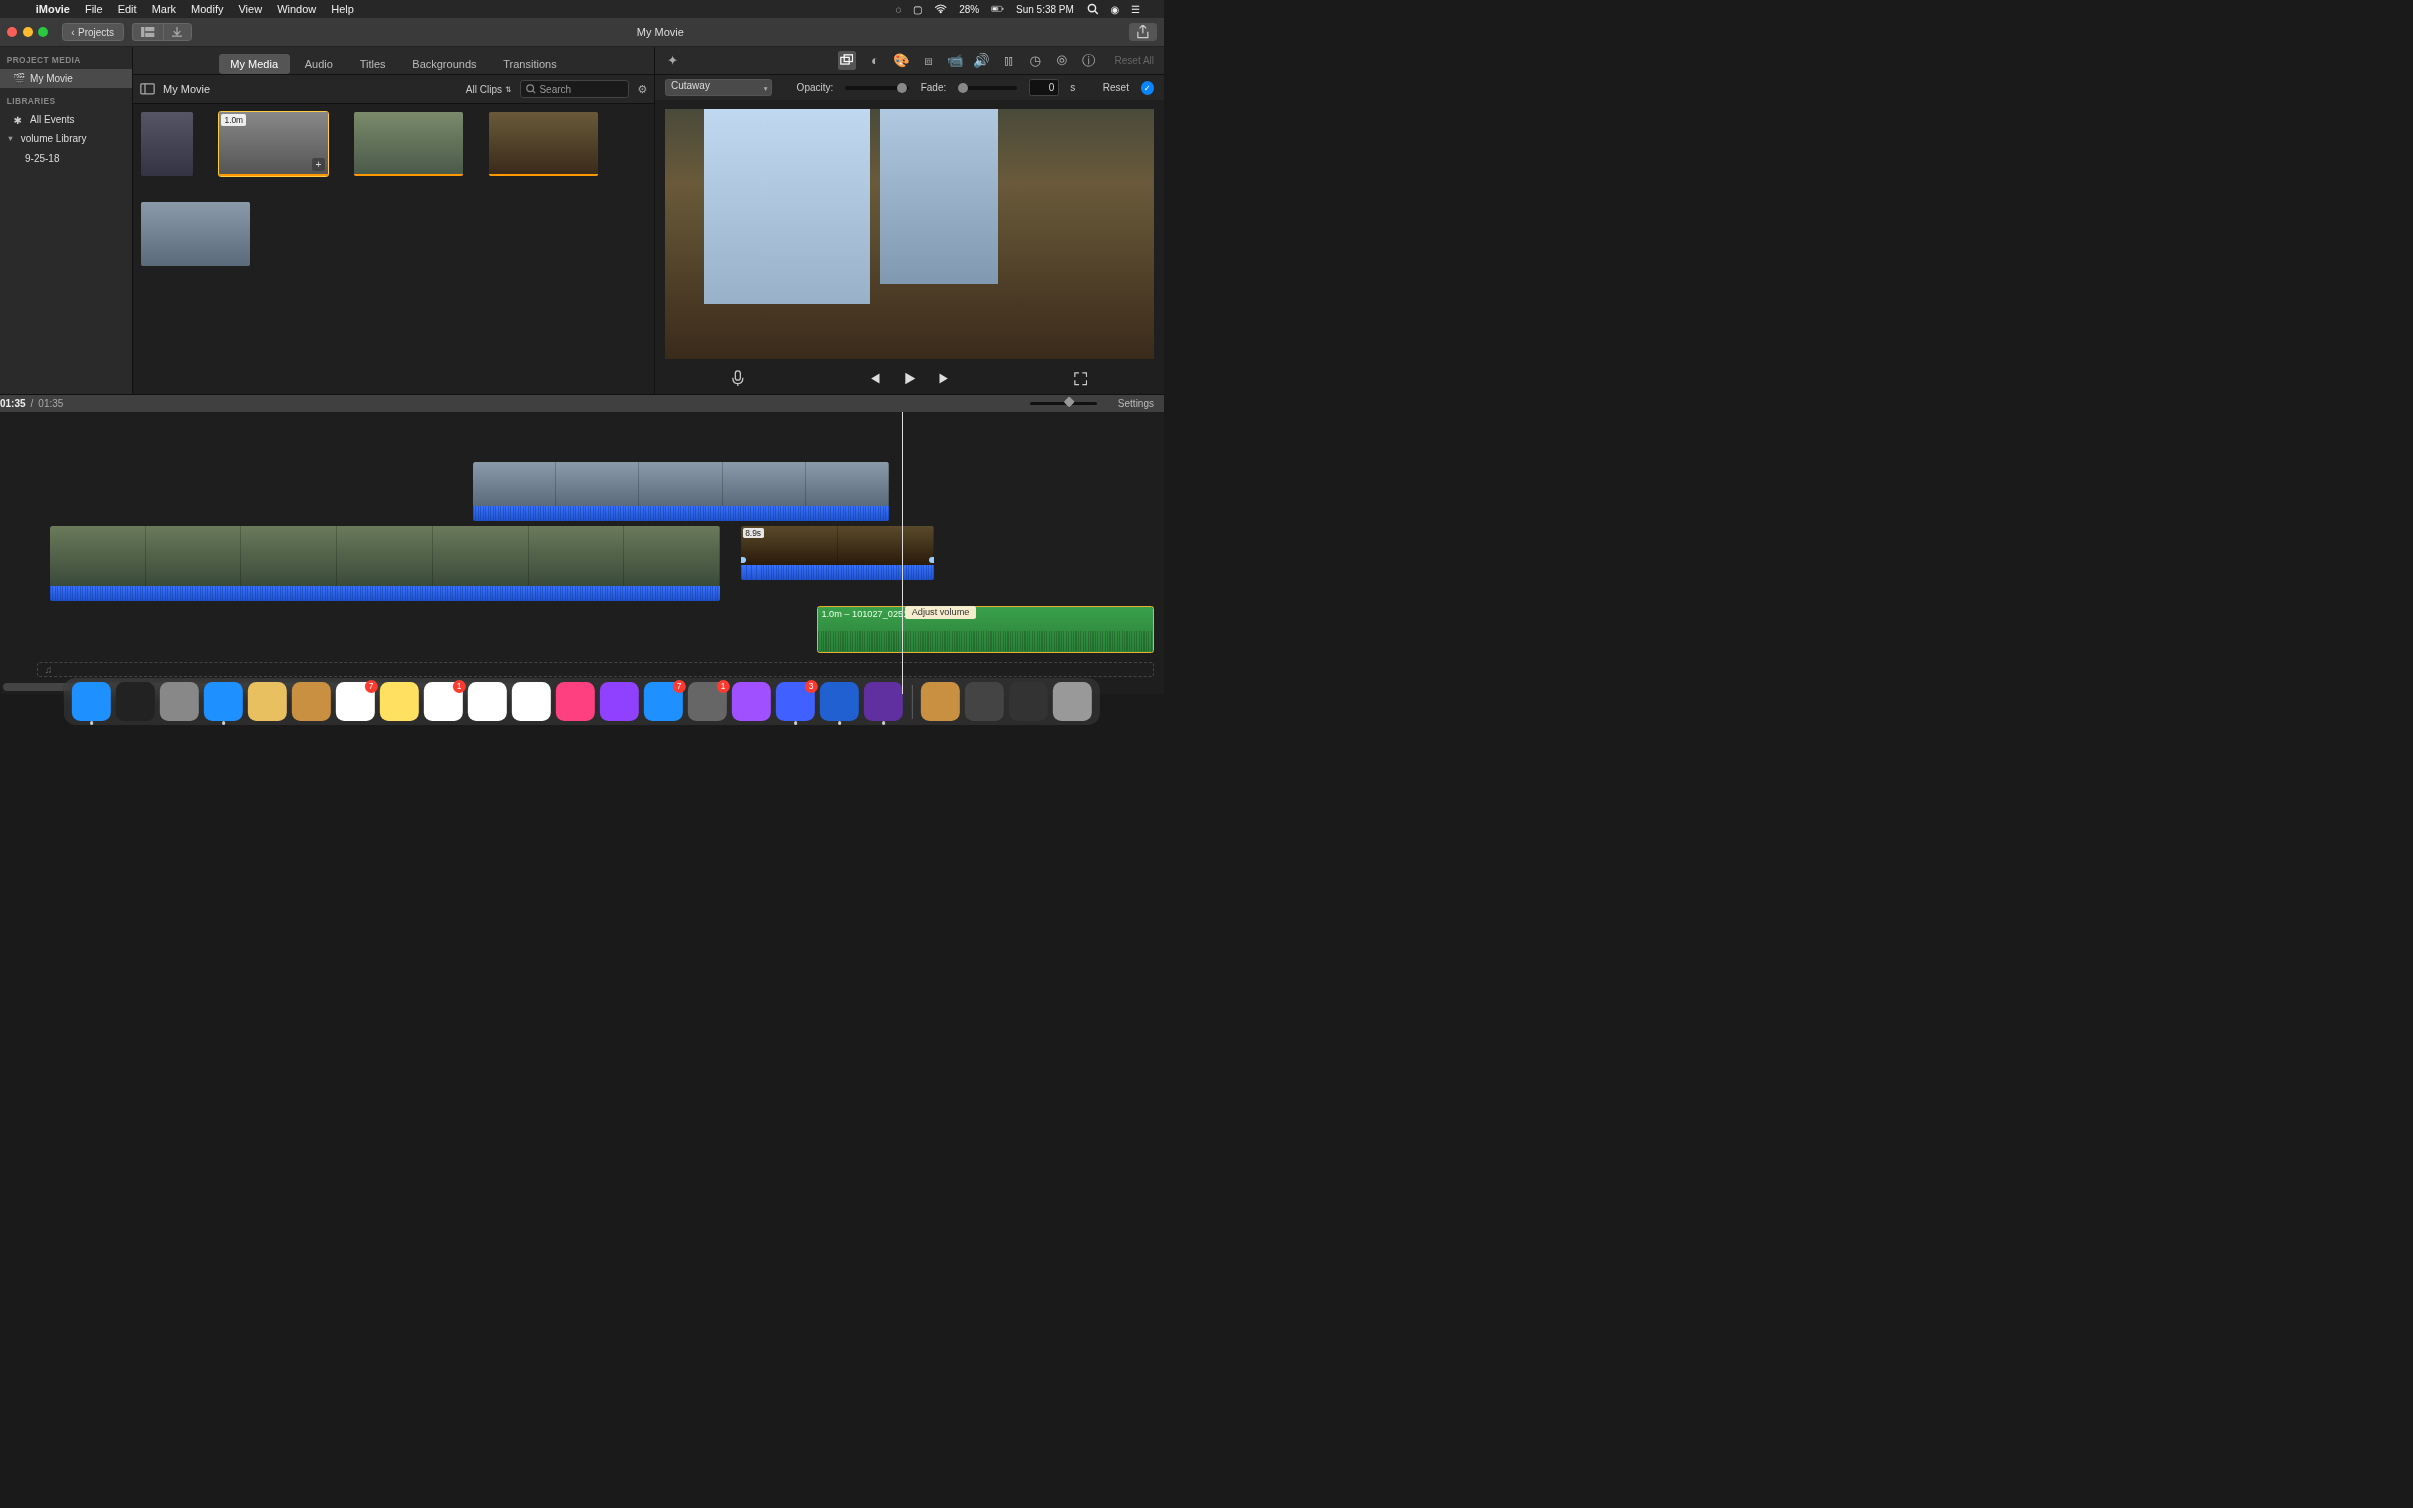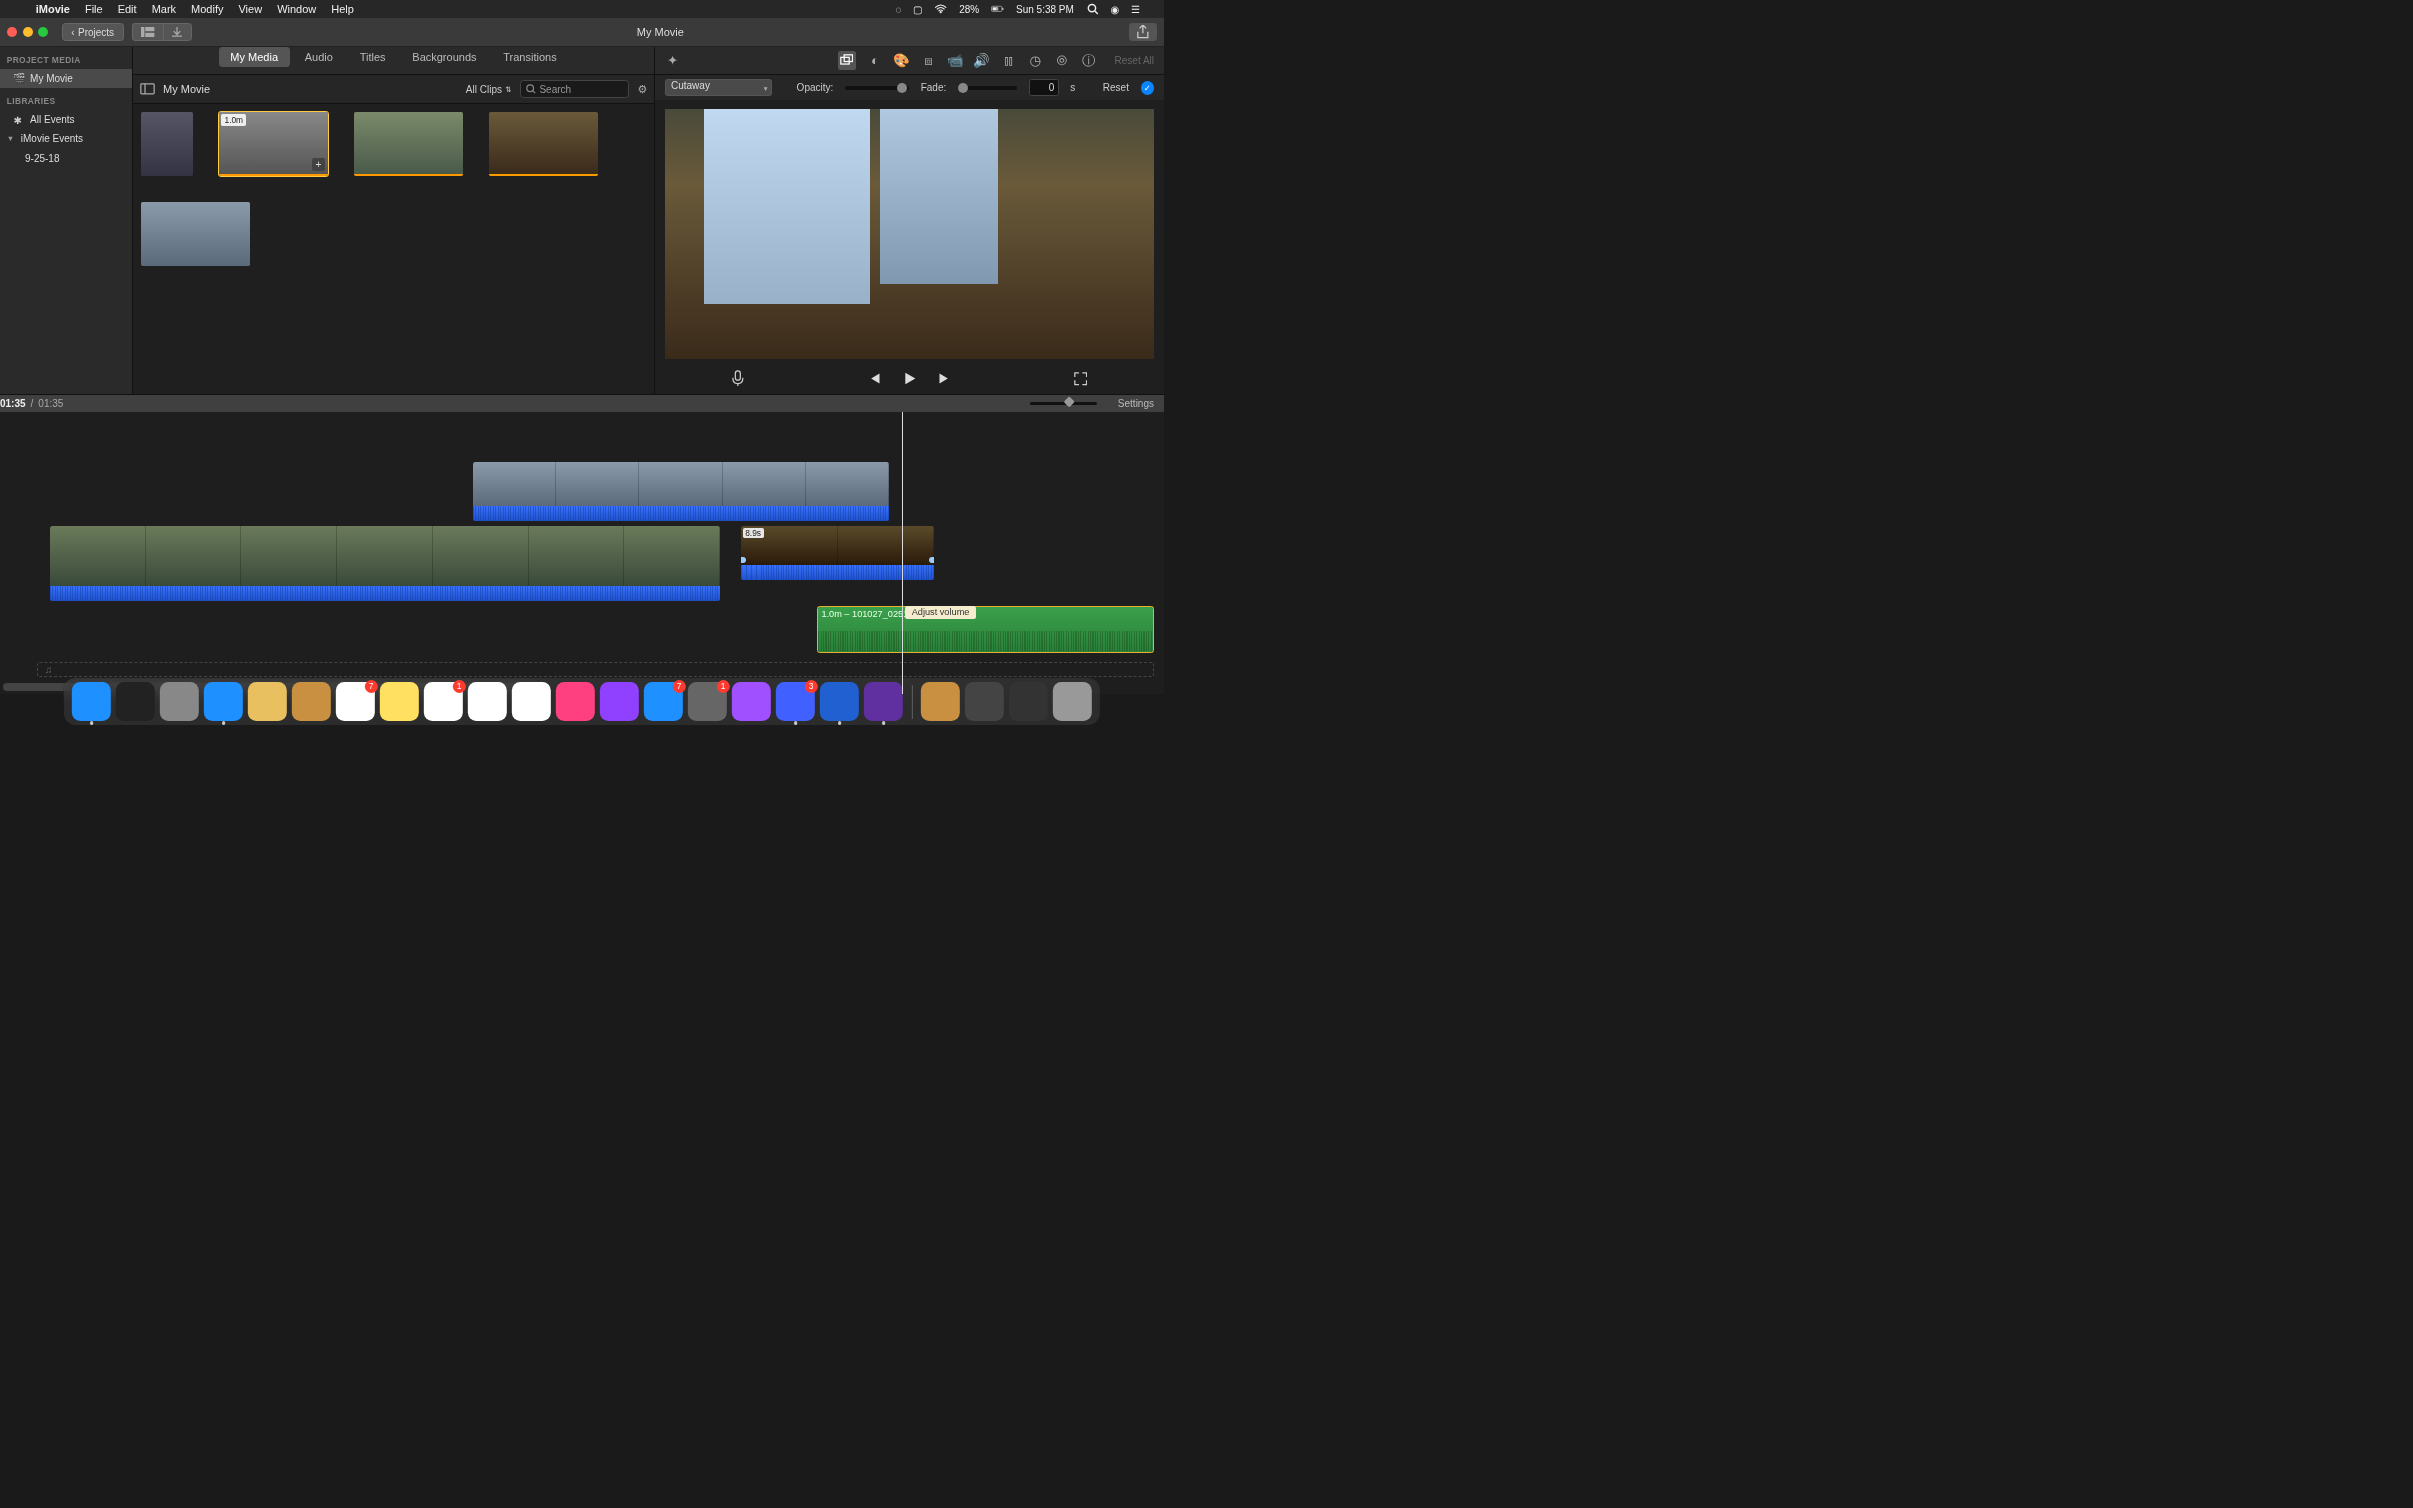--- a/index.html
+++ b/index.html
@@ -33,21 +33,21 @@
 .sb-header { color: #888; font-size: 8.4px; font-weight: 600; padding: 8.4px 6.7px 3.4px; letter-spacing: 0.4px; }
 .sb-item { padding: 4.2px 6.7px 4.2px 13.4px; display: flex; align-items: center; gap: 5px; }
 .sb-item.sel { background: #4a4a4a; }
 .sb-item.indent { padding-left: 25px; }
 .sb-label { color: #ddd; }
 .disclose { font-size: 7.5px; color: #999; margin-right: 1.7px; }
 .ic { width: 11.7px; height: 10px; display: inline-block; }
 
 
 .browser { flex: 1; background: #1f1f1f; display: flex; flex-direction: column; }
-.tabs { height: 28.5px; display: flex; align-items: flex-start; justify-content: center; background: #2a2a2a; border-bottom: 0.8px solid #111; }
+.tabs { height: 28.5px; display: flex; align-items: flex-end; justify-content: center; background: #2a2a2a; border-bottom: 0.8px solid #111; }
 .tab { padding: 4.2px 11.7px; font-size: 11px; color: #bbb; border-radius: 3.4px; margin: 0 1.7px; }
 .tab.active { background: #555; color: #fff; }
 .browse-hdr { height: 28.5px; display: flex; align-items: center; padding: 0 6.7px; gap: 8.4px; background: #262626; border-bottom: 0.8px solid #111; font-size: 11px; }
 .browse-hdr .crumb { flex: 1; color: #ddd; }
 .browse-hdr .drop { color: #ccc; font-size: 10px; display: flex; align-items: center; gap: 3.4px; }
 .search { background: #1a1a1a; border: 0.8px solid #444; border-radius: 3.4px; height: 18.4px; width: 109px; padding: 0 5px; color: #999; font-size: 10px; display: flex; align-items: center; gap: 3.4px; }
 .gear { color: #aaa; }
 .clips { flex: 1; padding: 8.4px; display: flex; flex-wrap: wrap; gap: 26px; align-content: flex-start; overflow: hidden; }
 .clip { width: 109px; height: 64px; background: linear-gradient(#5a6a4a,#3a4a3a); border-radius: 1.7px; position: relative; border-bottom: 2.5px solid #f90; }
 .clip.first { width: 52px; border-bottom: none; background: linear-gradient(#556,#334); }
@@ -207,21 +207,21 @@
       <span class="ic">🎬</span>
       <span class="sb-label">My Movie</span>
     </div>
     <div class="sb-header">LIBRARIES</div>
     <div class="sb-item">
       <span class="ic">✱</span>
       <span class="sb-label">All Events</span>
     </div>
     <div class="sb-item" style="padding-left:6.7px">
       <span class="disclose">▼</span>
-      <span class="sb-label">iMovie Events</span>
+      <span class="sb-label">volume Library</span>
     </div>
     <div class="sb-item indent">
       <span class="sb-label">9-25-18</span>
     </div>
   </div>
 
   <div class="browser">
     <div class="tabs">
       <div class="tab active">My Media</div>
       <div class="tab">Audio</div>

